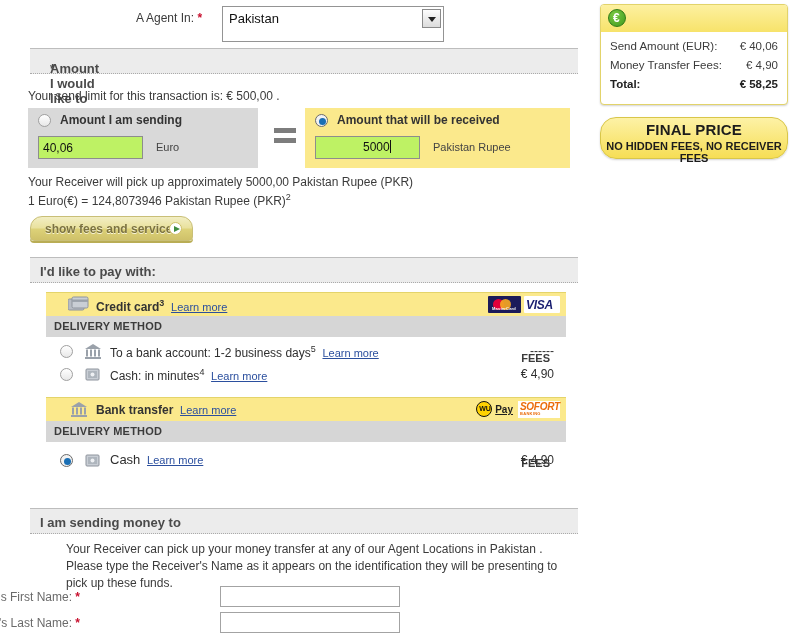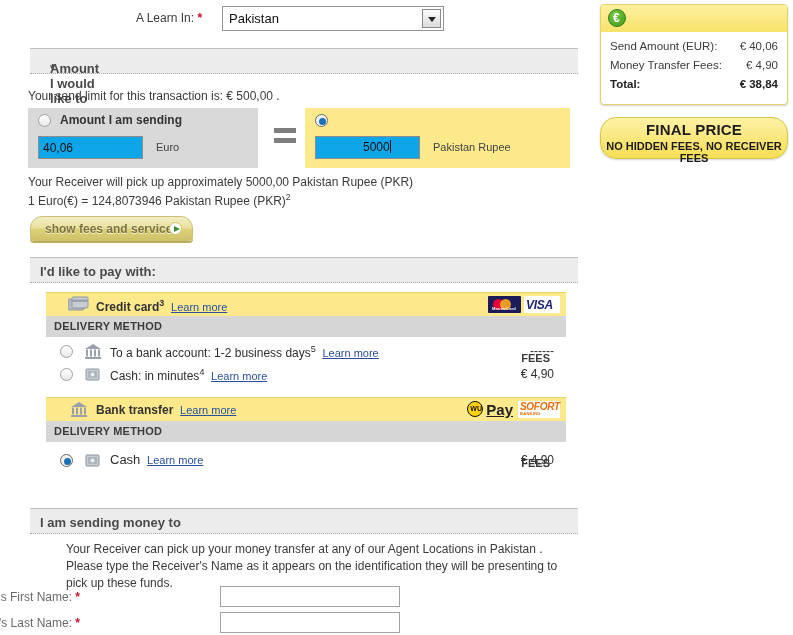--- a/index.html
+++ b/index.html
@@ -19,21 +19,21 @@
 
   .row-country {
     position: absolute; left: 0; top: 6px; width: 596px; height: 26px;
   }
   .country-label {
     position: absolute; left: 136px; top: 5px;
     font-size: 12px; color: #3b3b3b;
   }
   .req { color: #c8102e; font-weight: bold; }
   .country-select {
-    position: absolute; left: 222px; top: 0px; width: 222px; height: 25px;
+    position: absolute; left: 222px; top: 0px; width: 222px; height: 36px;
     border: 1px solid #949494; background: #ffffff;
   }
   .country-select .val {
     position: absolute; left: 6px; top: 4px; font-size: 13px; color: #111;
   }
   .country-select .arrow {
     position: absolute; right: 2px; top: 2px; width: 19px; height: 19px;
     background: linear-gradient(#fdfdfd, #dcdcdc);
     border: 1px solid #8a8a8a;
   }
@@ -79,21 +79,21 @@
     border: 1px solid #a0a0a0;
   }
   .radio.on { border: 1px solid #6b6b6b; background: #f2f2f2; }
   .radio.on::after {
     content: ""; position: absolute; left: 3px; top: 3px;
     width: 7px; height: 7px; border-radius: 50%;
     background: #1a6fb5;
   }
   .amt-input {
     position: absolute; top: 28px; height: 23px;
-    border: 1px solid #8d8d8d; background: #0ea5e9;
+    border: 1px solid #8d8d8d; background: #bef264;
     font-family: "Liberation Sans", sans-serif; font-size: 12px;
     padding: 0 0 0 4px; line-height: 21px; color: #111;
   }
   .caret {
     display: inline-block; width: 1px; height: 13px;
     background: #111; vertical-align: -2px;
   }
   .cur-label {
     position: absolute; top: 33px; font-size: 11px; color: #444;
   }
@@ -208,21 +208,21 @@
   .wu .dot {
     display: inline-block; width: 16px; height: 16px; border-radius: 50%;
     background: #ffd200; border: 1px solid #111; vertical-align: top;
     position: relative;
   }
   .wu .dot i {
     position: absolute; left: 2px; top: 3px; font-size: 7px;
     font-weight: bold; color: #111; font-style: normal;
   }
   .wu .pay {
-    display: inline-block; font-size: 15px; font-weight: bold; color: #1f1f1f;
+    display: inline-block; font-size: 10px; font-weight: bold; color: #1f1f1f;
     vertical-align: top; margin-left: 3px; line-height: 17px; text-decoration: underline;
   }
   .sofort {
     display: inline-block; position: relative; width: 42px; height: 17px;
     background: #ffffff; vertical-align: top; margin-left: 5px;
   }
   .sofort .s1 {
     position: absolute; left: 2px; top: 0px; font-size: 10px;
     font-weight: bold; font-style: italic; color: #eb6d0b;
     letter-spacing: -.3px;
@@ -296,21 +296,21 @@
 </style>
 </head>
 <body>
 
 <div id="page">
 
   <div id="left">
 
     <div class="row-country">
       <div class="country-label">
-        <span>A Learn In:</span>
+        <span>A Agent In:</span>
         <span class="req">*</span>
       </div>
       <div class="country-select">
         <div class="val">Pakistan</div>
         <div class="arrow"></div>
       </div>
     </div>
 
     <div class="sec-head" style="top:48px;">
       <span>
@@ -328,20 +328,21 @@
       <div class="cur-label" style="left:128px;">Euro</div>
     </div>
 
     <div class="equals">
         <i></i>
         <i></i>
       </div>
 
     <div class="amt-right">
       <div class="radio on" style="left:10px; top:6px;"></div>
+      <div class="amt-title">Amount that will be received</div>
       <div class="amt-input" style="left:10px; width:105px;padding-left:47px;"><span>5000</span><span class="caret"></span></div>
       <div class="cur-label" style="left:128px;">Pakistan Rupee</div>
     </div>
 
     <div class="pickup-line">Your Receiver will pick up approximately 5000,00 Pakistan Rupee (PKR)</div>
     <div class="rate-line"><span>1 Euro(€) = 124,8073946 Pakistan Rupee (PKR)</span><sup>2</sup></div>
 
     <div class="fees-btn">
       <span>show fees and services</span>
       <div class="play"></div>
@@ -448,21 +449,21 @@
         <div class="sum-row">
           <span class="k">Send Amount (EUR):</span>
           <span class="v">€ 40,06</span>
         </div>
         <div class="sum-row">
           <span class="k">Money Transfer Fees:</span>
           <span class="v">€ 4,90</span>
         </div>
         <div class="sum-row total">
           <span class="k">Total:</span>
-          <span class="v">€ 38,84</span>
+          <span class="v">€ 58,25</span>
         </div>
       </div>
     </div>
 
     <div class="final">
       <div class="l1">FINAL PRICE</div>
       <div class="l2">NO HIDDEN FEES, NO RECEIVER FEES</div>
     </div>
   </div>
 

